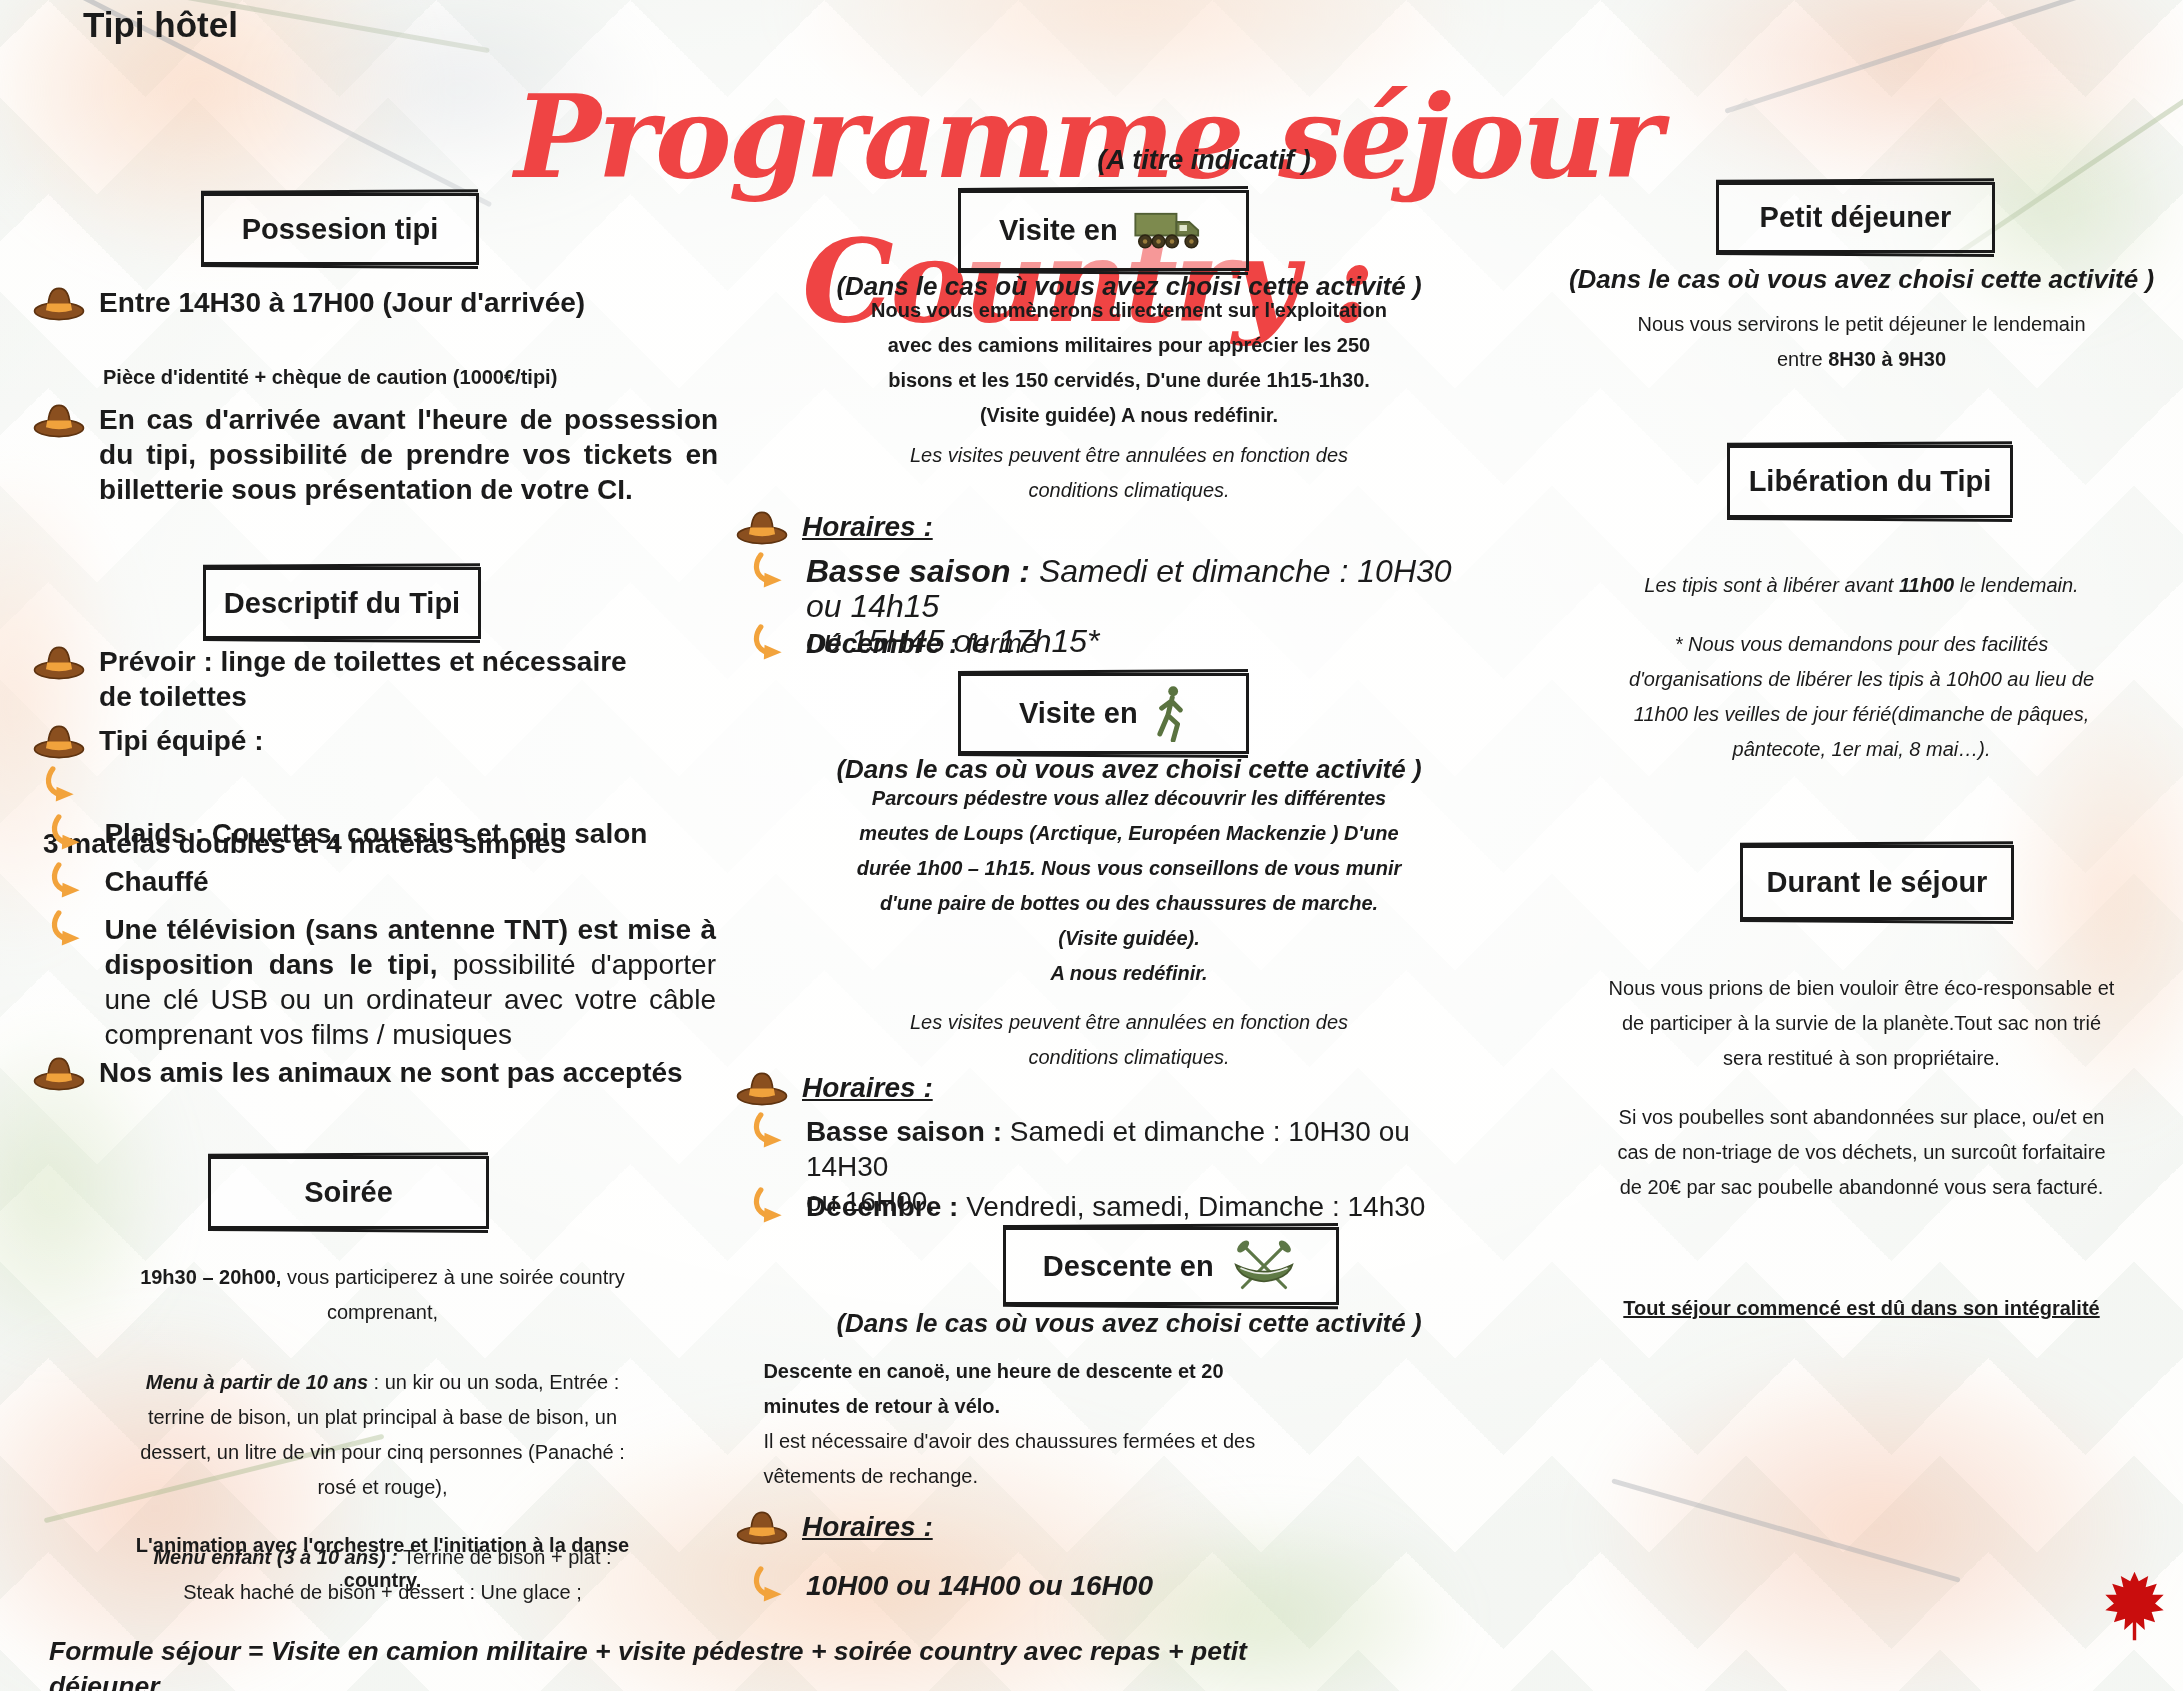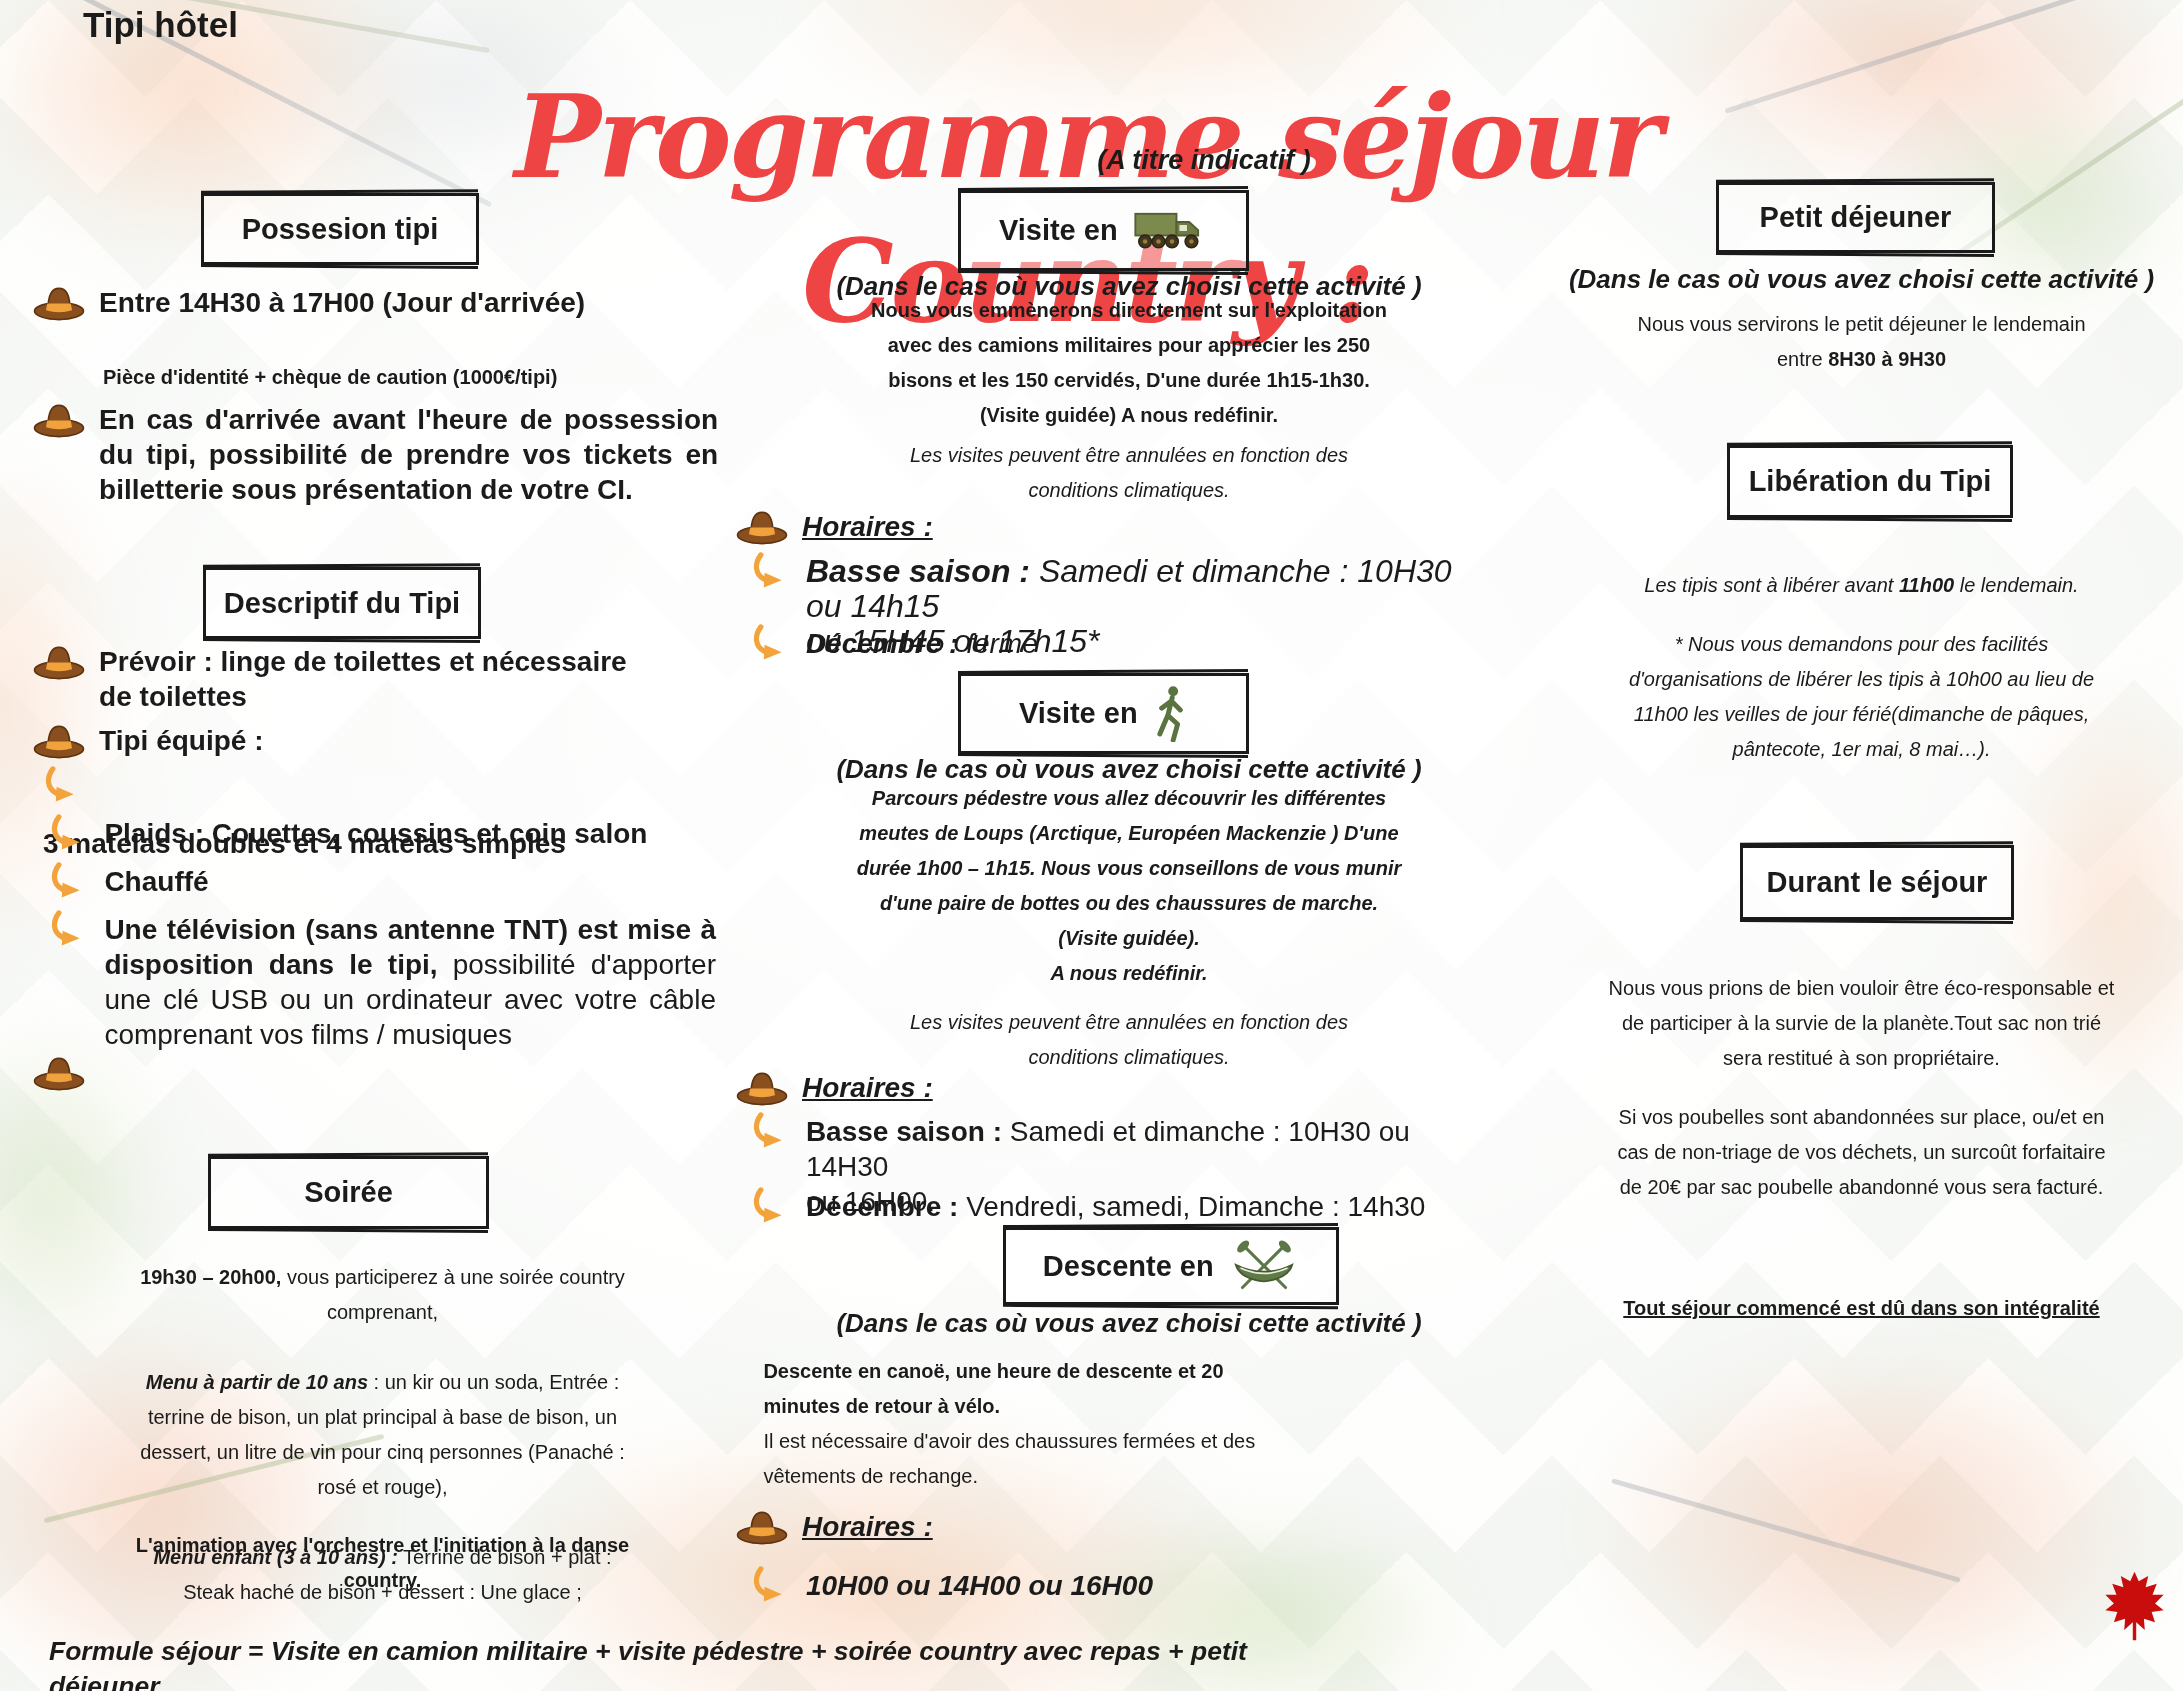--- a/index.html
+++ b/index.html
@@ -200,20 +200,21 @@
       <svg width="36" height="39" viewBox="0 0 56 60">
           <use href="#sym-arrow"></use>
         </svg>
       <div class="txt j" style="font-size:28px; line-height:35px;"><span class="b">Une télévision (sans antenne TNT) est mise à disposition dans le tipi,</span><span> possibilité d'apporter une clé USB ou un ordinateur avec votre câble comprenant vos films / musiques</span></div>
     </div>
 
     <div class="row hatrow" style="left:-3.9px; top:1052px; width:686px;">
       <svg width="54" height="43" viewBox="0 0 84 66">
           <use href="#sym-hat"></use>
         </svg>
+      <div class="txt b" style="font-size:28px; line-height:35px;">Nos amis les animaux ne sont pas acceptés</div>
     </div>
 
     <div class="sbox" style="left:172px; top:1156px; width:275px; height:67px;">
       <span>Soirée</span>
     </div>
 
     <div class="t c pre" style="left:0; top:1225px; width:693px;">
       <p style="margin:0"><span class="b">19h30 – 20h00,</span><span> vous participerez à une soirée country
 comprenant,</span></p>
       <p style="margin:0"><span class="b i">Menu à partir de 10 ans</span><span> : un kir ou un soda, Entrée :

